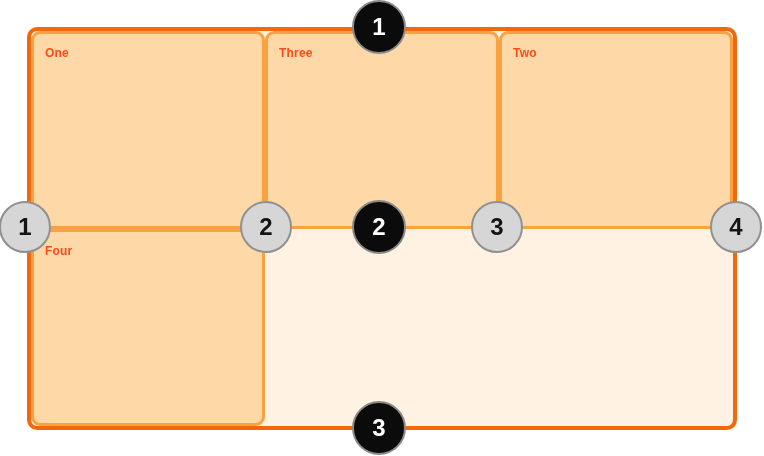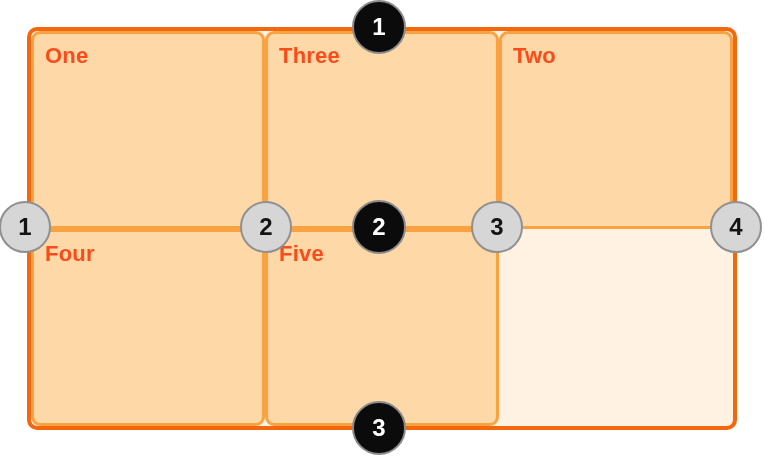--- a/index.html
+++ b/index.html
@@ -44,21 +44,21 @@
     border: 3px solid var(--inner-border);
     border-radius: 9px;
     padding: 9px 11px;
   }
   .cell--empty {
     background: transparent;
     border: none;
   }
   .cell-label {
     color: var(--label-color);
-    font-size: 22px;
+    font-size: 12px;
     font-weight: 600;
     letter-spacing: 0.2px;
     margin-top: 16px;
   }
   .marker {
     position: absolute;
     border-radius: 50%;
     display: flex;
     align-items: center;
     justify-content: center;
@@ -102,23 +102,20 @@
     </div>
     <div class="cell">
       <span class="cell-label">Three</span>
     </div>
     <div class="cell">
       <span class="cell-label">Two</span>
     </div>
     <div class="cell">
       <span class="cell-label">Four</span>
     </div>
-    <div class="cell">
-      <span class="cell-label">Five</span>
-    </div>
     <div class="cell cell--empty">
       <span class="cell-label"></span>
     </div>
   </div>
 
   <div class="marker marker--row marker--row-1">
     <span>1</span>
   </div>
   <div class="marker marker--row marker--row-2">
     <span>2</span>

